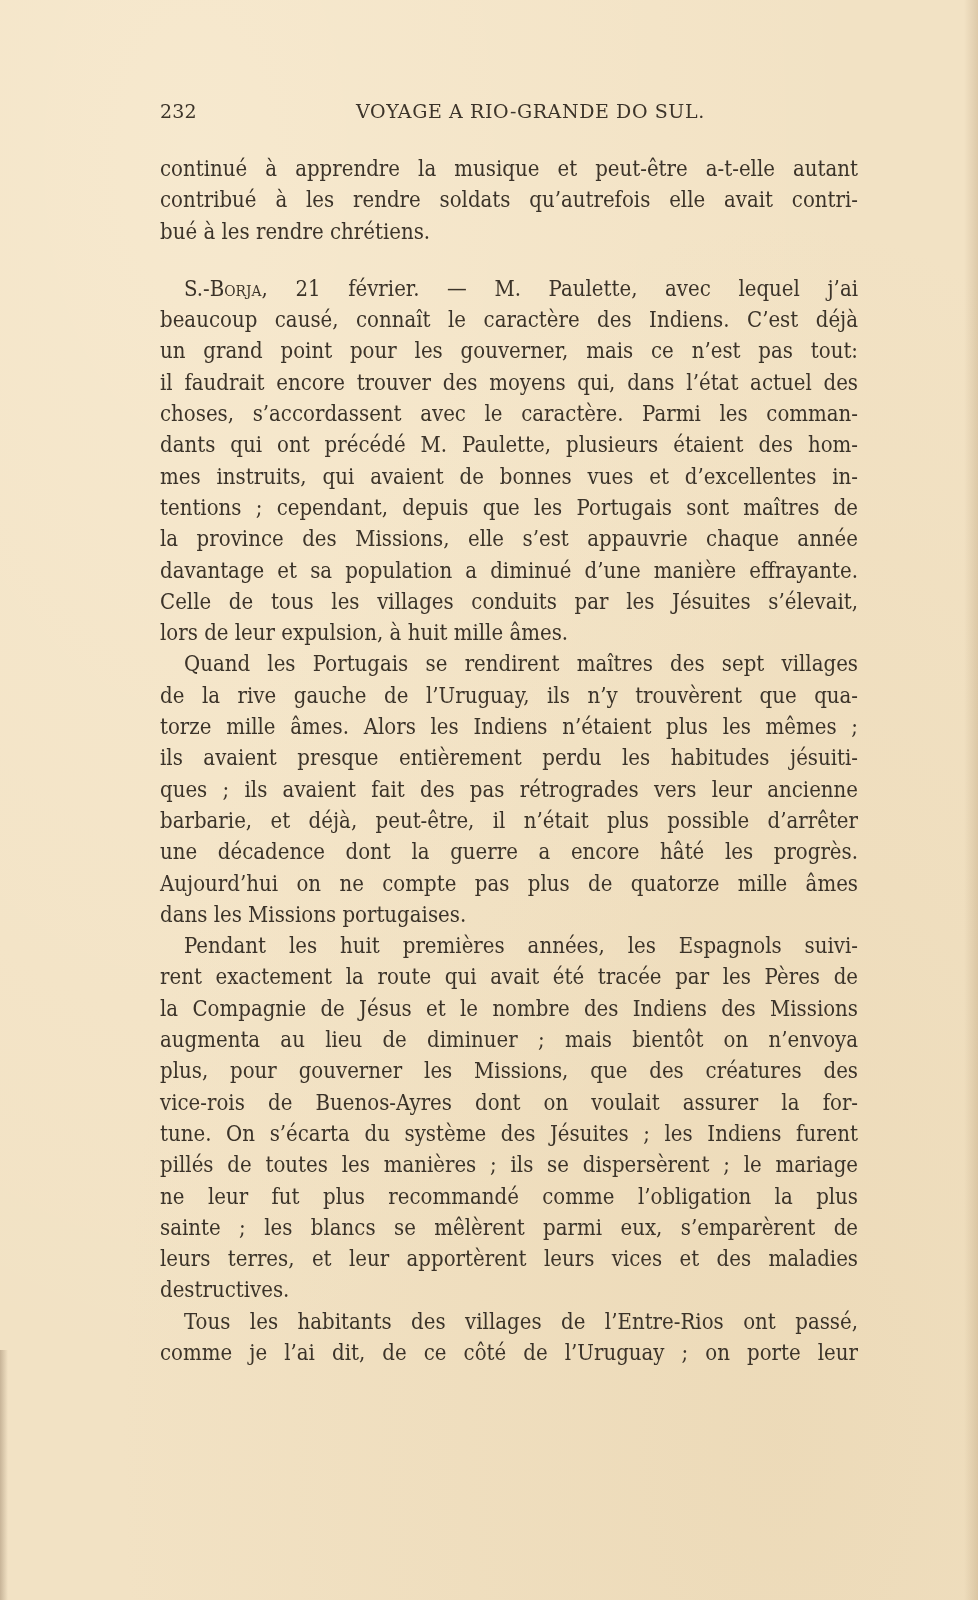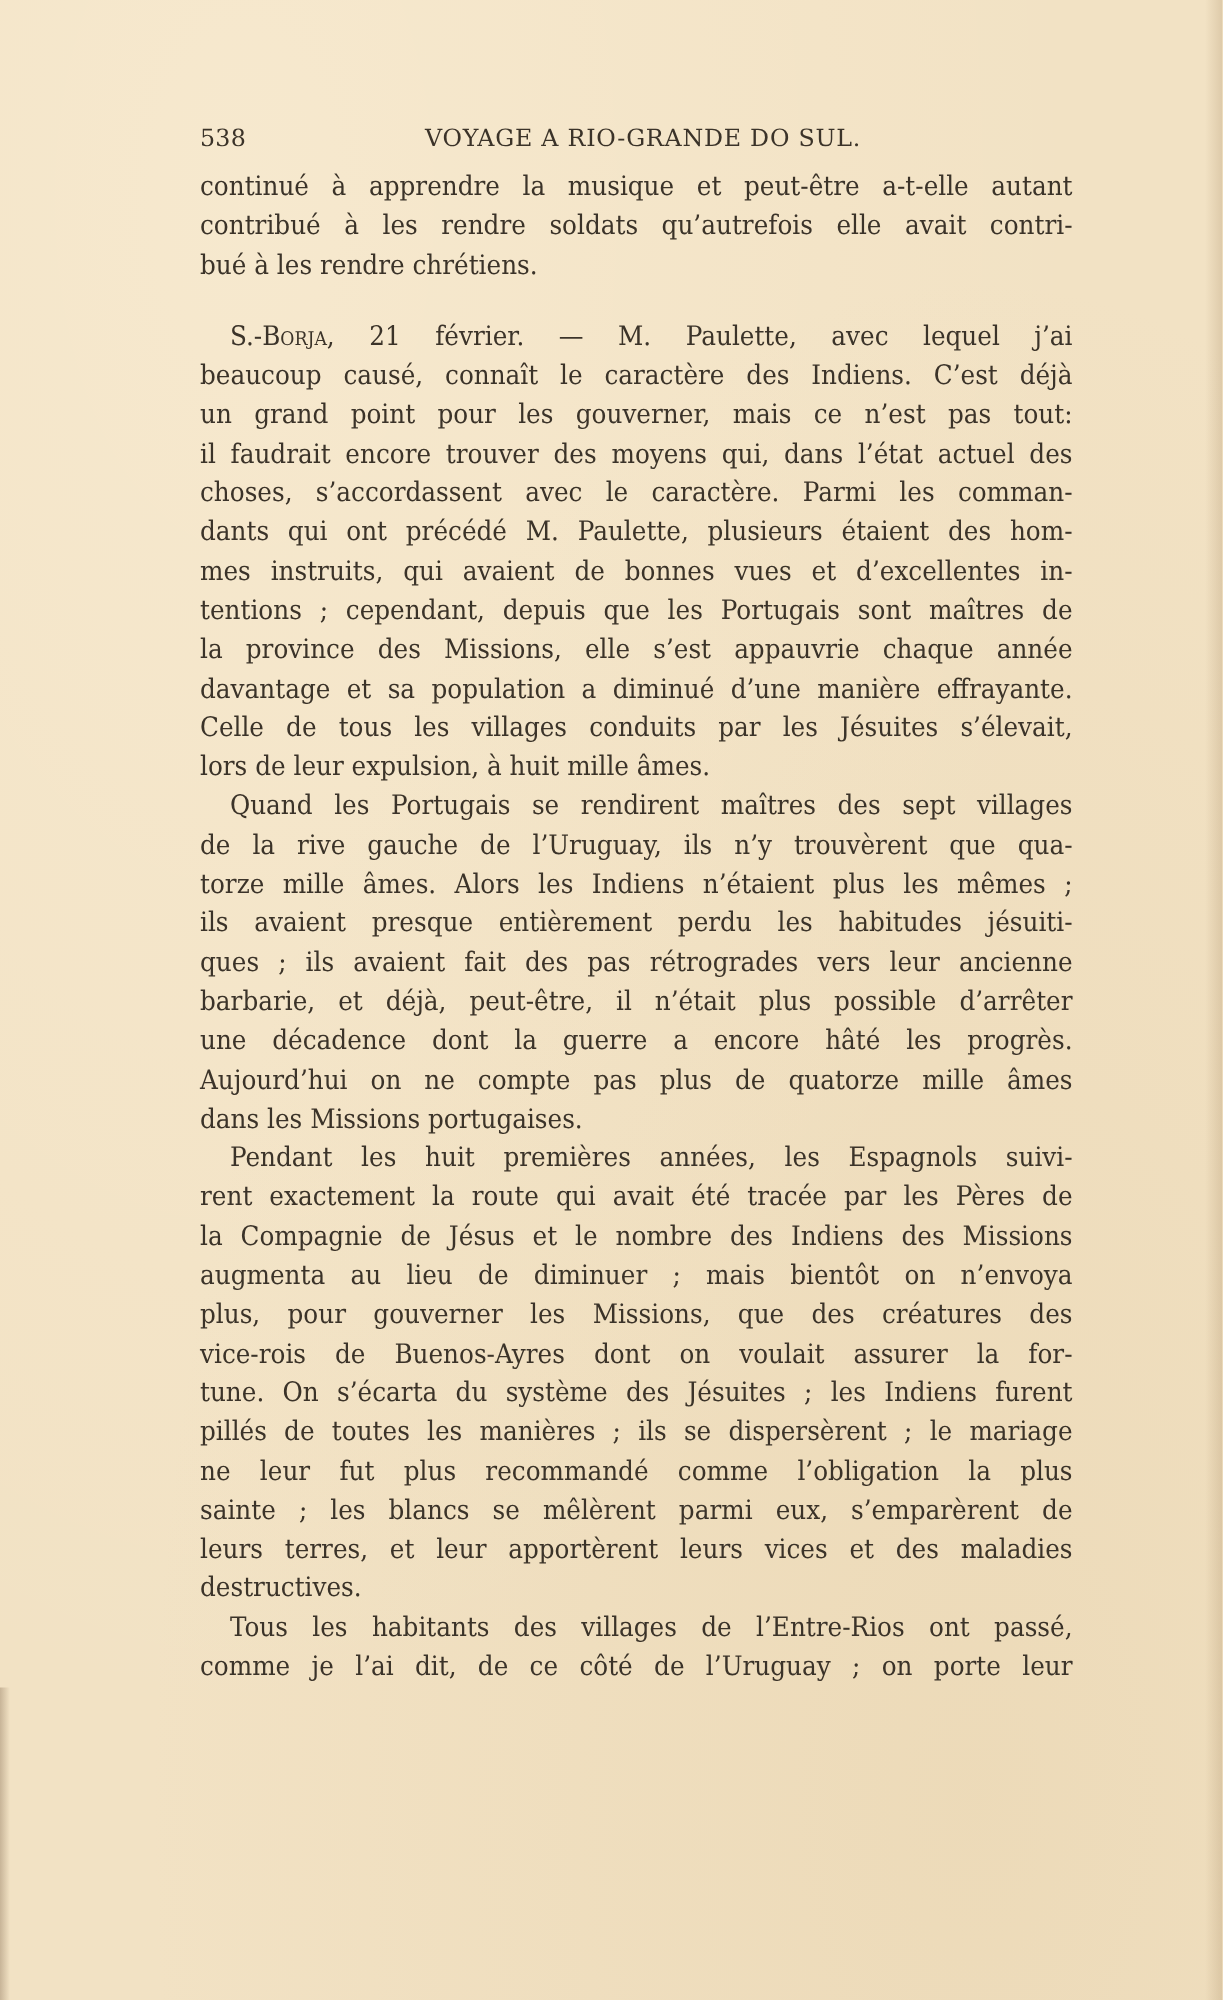--- a/index.html
+++ b/index.html
@@ -30,26 +30,27 @@
     font-size: 19px;
     letter-spacing: 0.2px;
   }
   .running-head .folio {
     position: absolute;
     left: 0;
     top: 0;
   }
   .running-head .title {
     position: absolute;
-    left: 180px;
+    left: 196px;
     top: 0;
     letter-spacing: 0.6px;
     text-align: center;
   }
   .body-text {
+    margin-top: 19px;
   }
   .line {
     display: block;
     height: 31.3px;
     line-height: 31.3px;
     font-size: 21.5px;
     text-align: justify;
     text-align-last: justify;
     white-space: nowrap;
     overflow: visible;
@@ -88,21 +89,21 @@
   }
 </style>
 </head>
 <body>
 
 <div class="edge-shadow"></div>
 <div class="left-edge"></div>
 
 <div class="page">
   <div class="running-head">
-    <span class="folio">538</span>
+    <span class="folio">232</span>
     <span class="title">VOYAGE A RIO-GRANDE DO SUL.</span>
   </div>
 
   <div class="body-text">
 
     <div>
       <span class="line">continué à apprendre la musique et peut-être a-t-elle autant</span>
       <span class="line">contribué à les rendre soldats qu’autrefois elle avait contri-</span>
       <span class="line last">bué à les rendre chrétiens.</span>
     </div>

